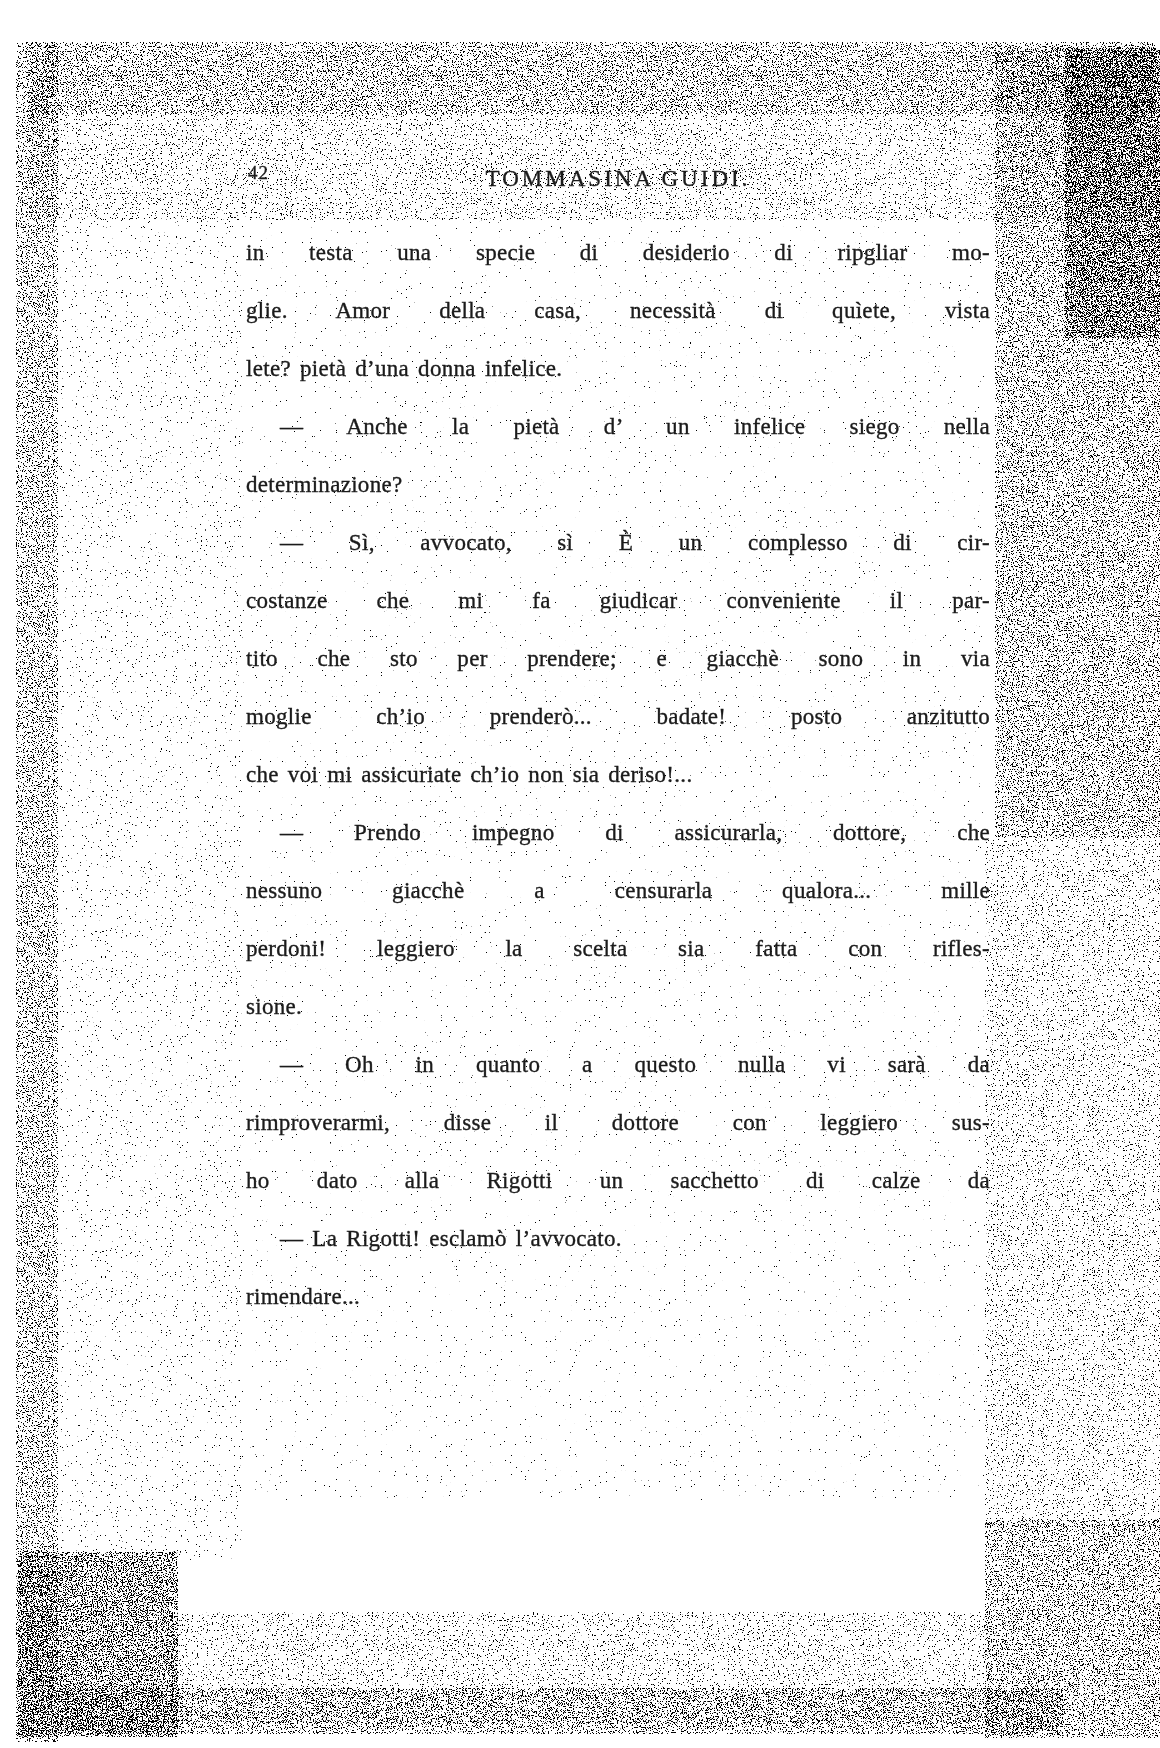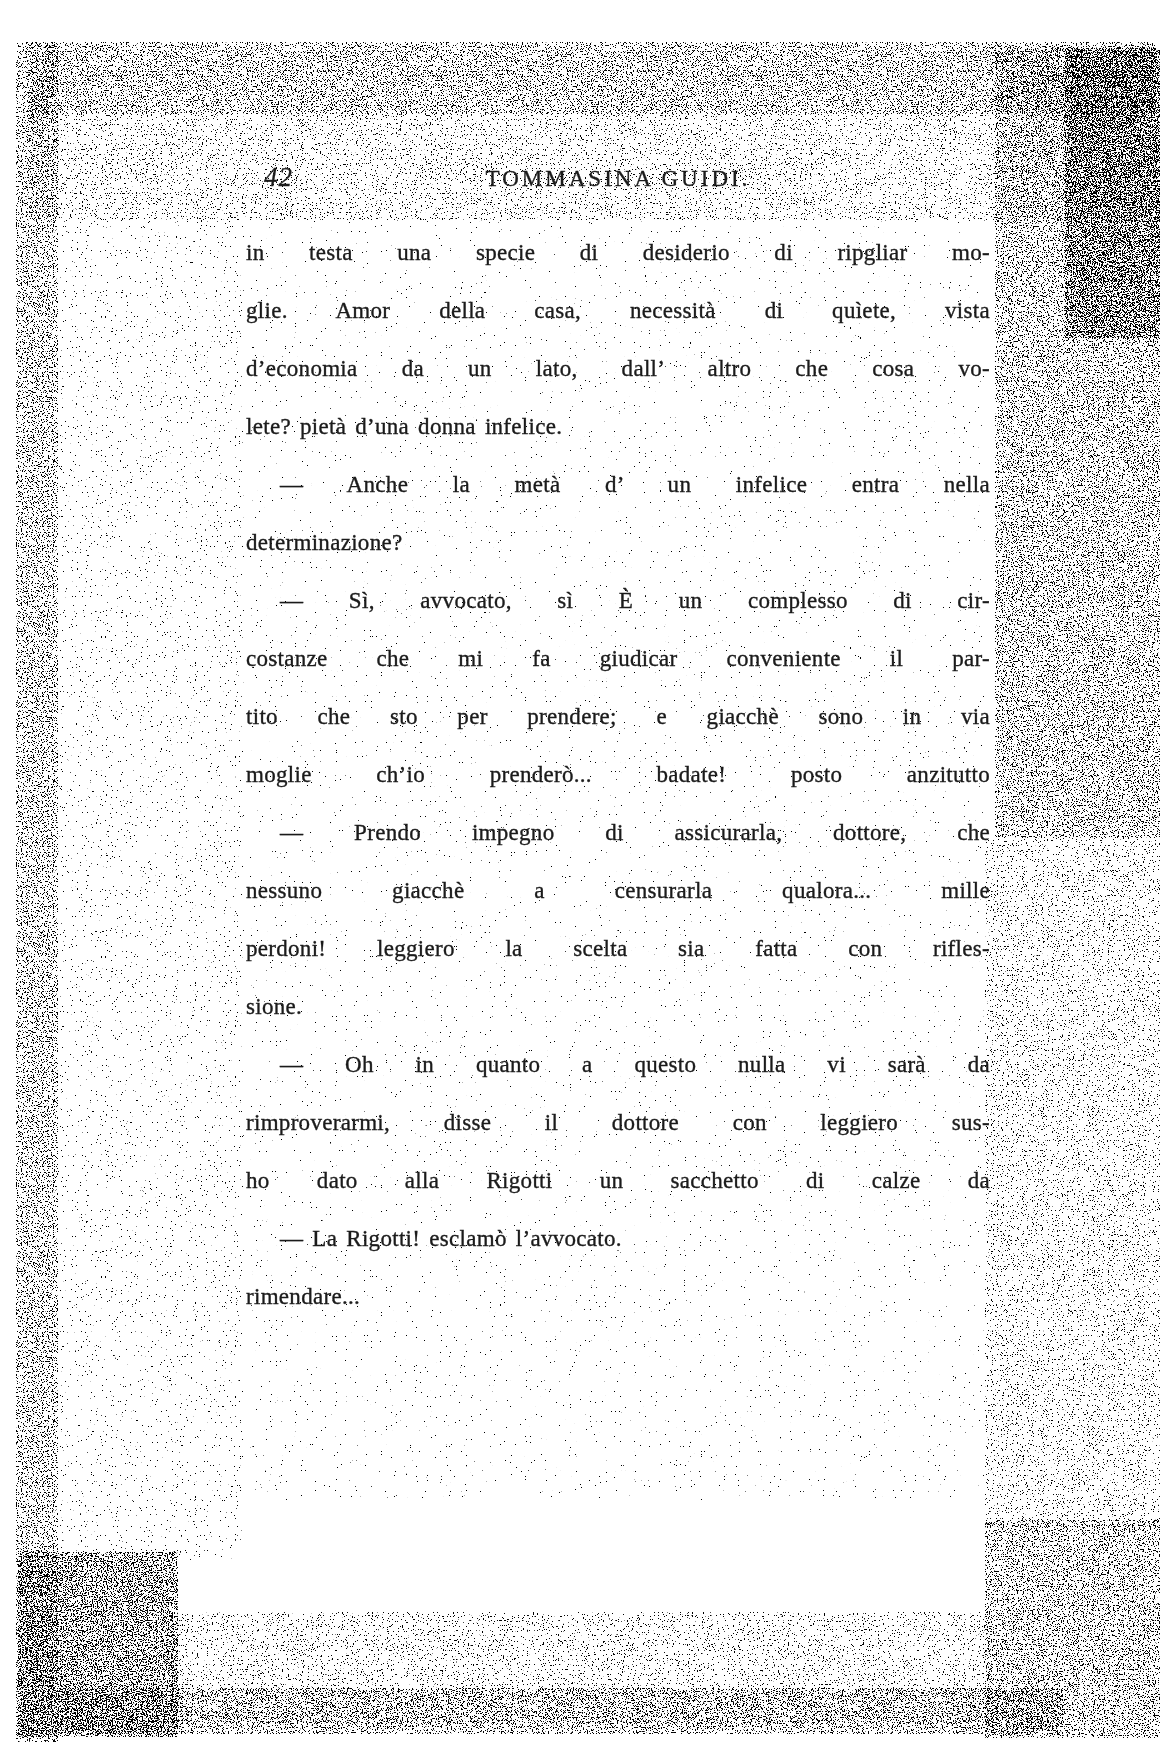--- a/index.html
+++ b/index.html
@@ -22,24 +22,23 @@
     width: 1160px; height: 1748px;
     pointer-events: none;
   }
   .running-head {
     position: absolute;
     left: 246px; top: 160px;
     width: 744px; height: 34px;
   }
   .page-num {
     position: absolute;
-    left: 18px; top: 2px;
-    font-size: 27px;
+    left: 2px; top: 2px;
+    font-size: 19px;
     letter-spacing: 1px;
-    font-style: italic;
     -webkit-text-stroke: 0.3px currentColor;
   }
   .head-title {
     position: absolute;
     left: 50%; top: 6px;
     transform: translateX(-50%);
     font-size: 23px;
     letter-spacing: 3px;
     white-space: nowrap;
     -webkit-text-stroke: 0.3px currentColor;
@@ -121,28 +120,28 @@
   </svg>
 
   <div class="running-head">
     <span class="page-num">42</span>
     <span class="head-title">TOMMASINA GUIDI.</span>
   </div>
 
   <div class="text-block" id="text-block">
       <div class="line">in testa una specie di desiderio di ripgliar mo-</div>
       <div class="line">glie. Amor della casa, necessità di quìete, vista</div>
-      <div class="line">d’economia da un lato, dall’ altro che cosa vo-</div>
       <div class="line no-just">lete? pietà d’una donna infelice.</div>
-      <div class="line indent">— Anche la metà d’ un infelice entra nella</div>
+      <div class="line indent">— Anche la pietà d’ un infelice siego nella</div>
       <div class="line no-just">determinazione?</div>
       <div class="line indent">— Sì, avvocato, sì È un complesso di cir-</div>
       <div class="line">costanze che mi fa giudicar conveniente il par-</div>
       <div class="line">tito che sto per prendere; e giacchè sono in via</div>
       <div class="line">moglie ch’io prenderò... badate! posto anzitutto</div>
+      <div class="line no-just">che voi mi assicuriate ch’io non sia deriso!...</div>
       <div class="line indent">— Prendo impegno di assicurarla, dottore, che</div>
       <div class="line">nessuno giacchè a censurarla qualora... mille</div>
       <div class="line">perdoni! leggiero la scelta sia fatta con rifles-</div>
       <div class="line no-just">sione.</div>
       <div class="line indent">— Oh in quanto a questo nulla vi sarà da</div>
       <div class="line">rimproverarmi, disse il dottore con leggiero sus-</div>
       <div class="line">ho dato alla Rigotti un sacchetto di calze da</div>
       <div class="line no-just indent">— La Rigotti! esclamò l’avvocato.</div>
       <div class="line no-just">rimendare...</div>
     </div>

